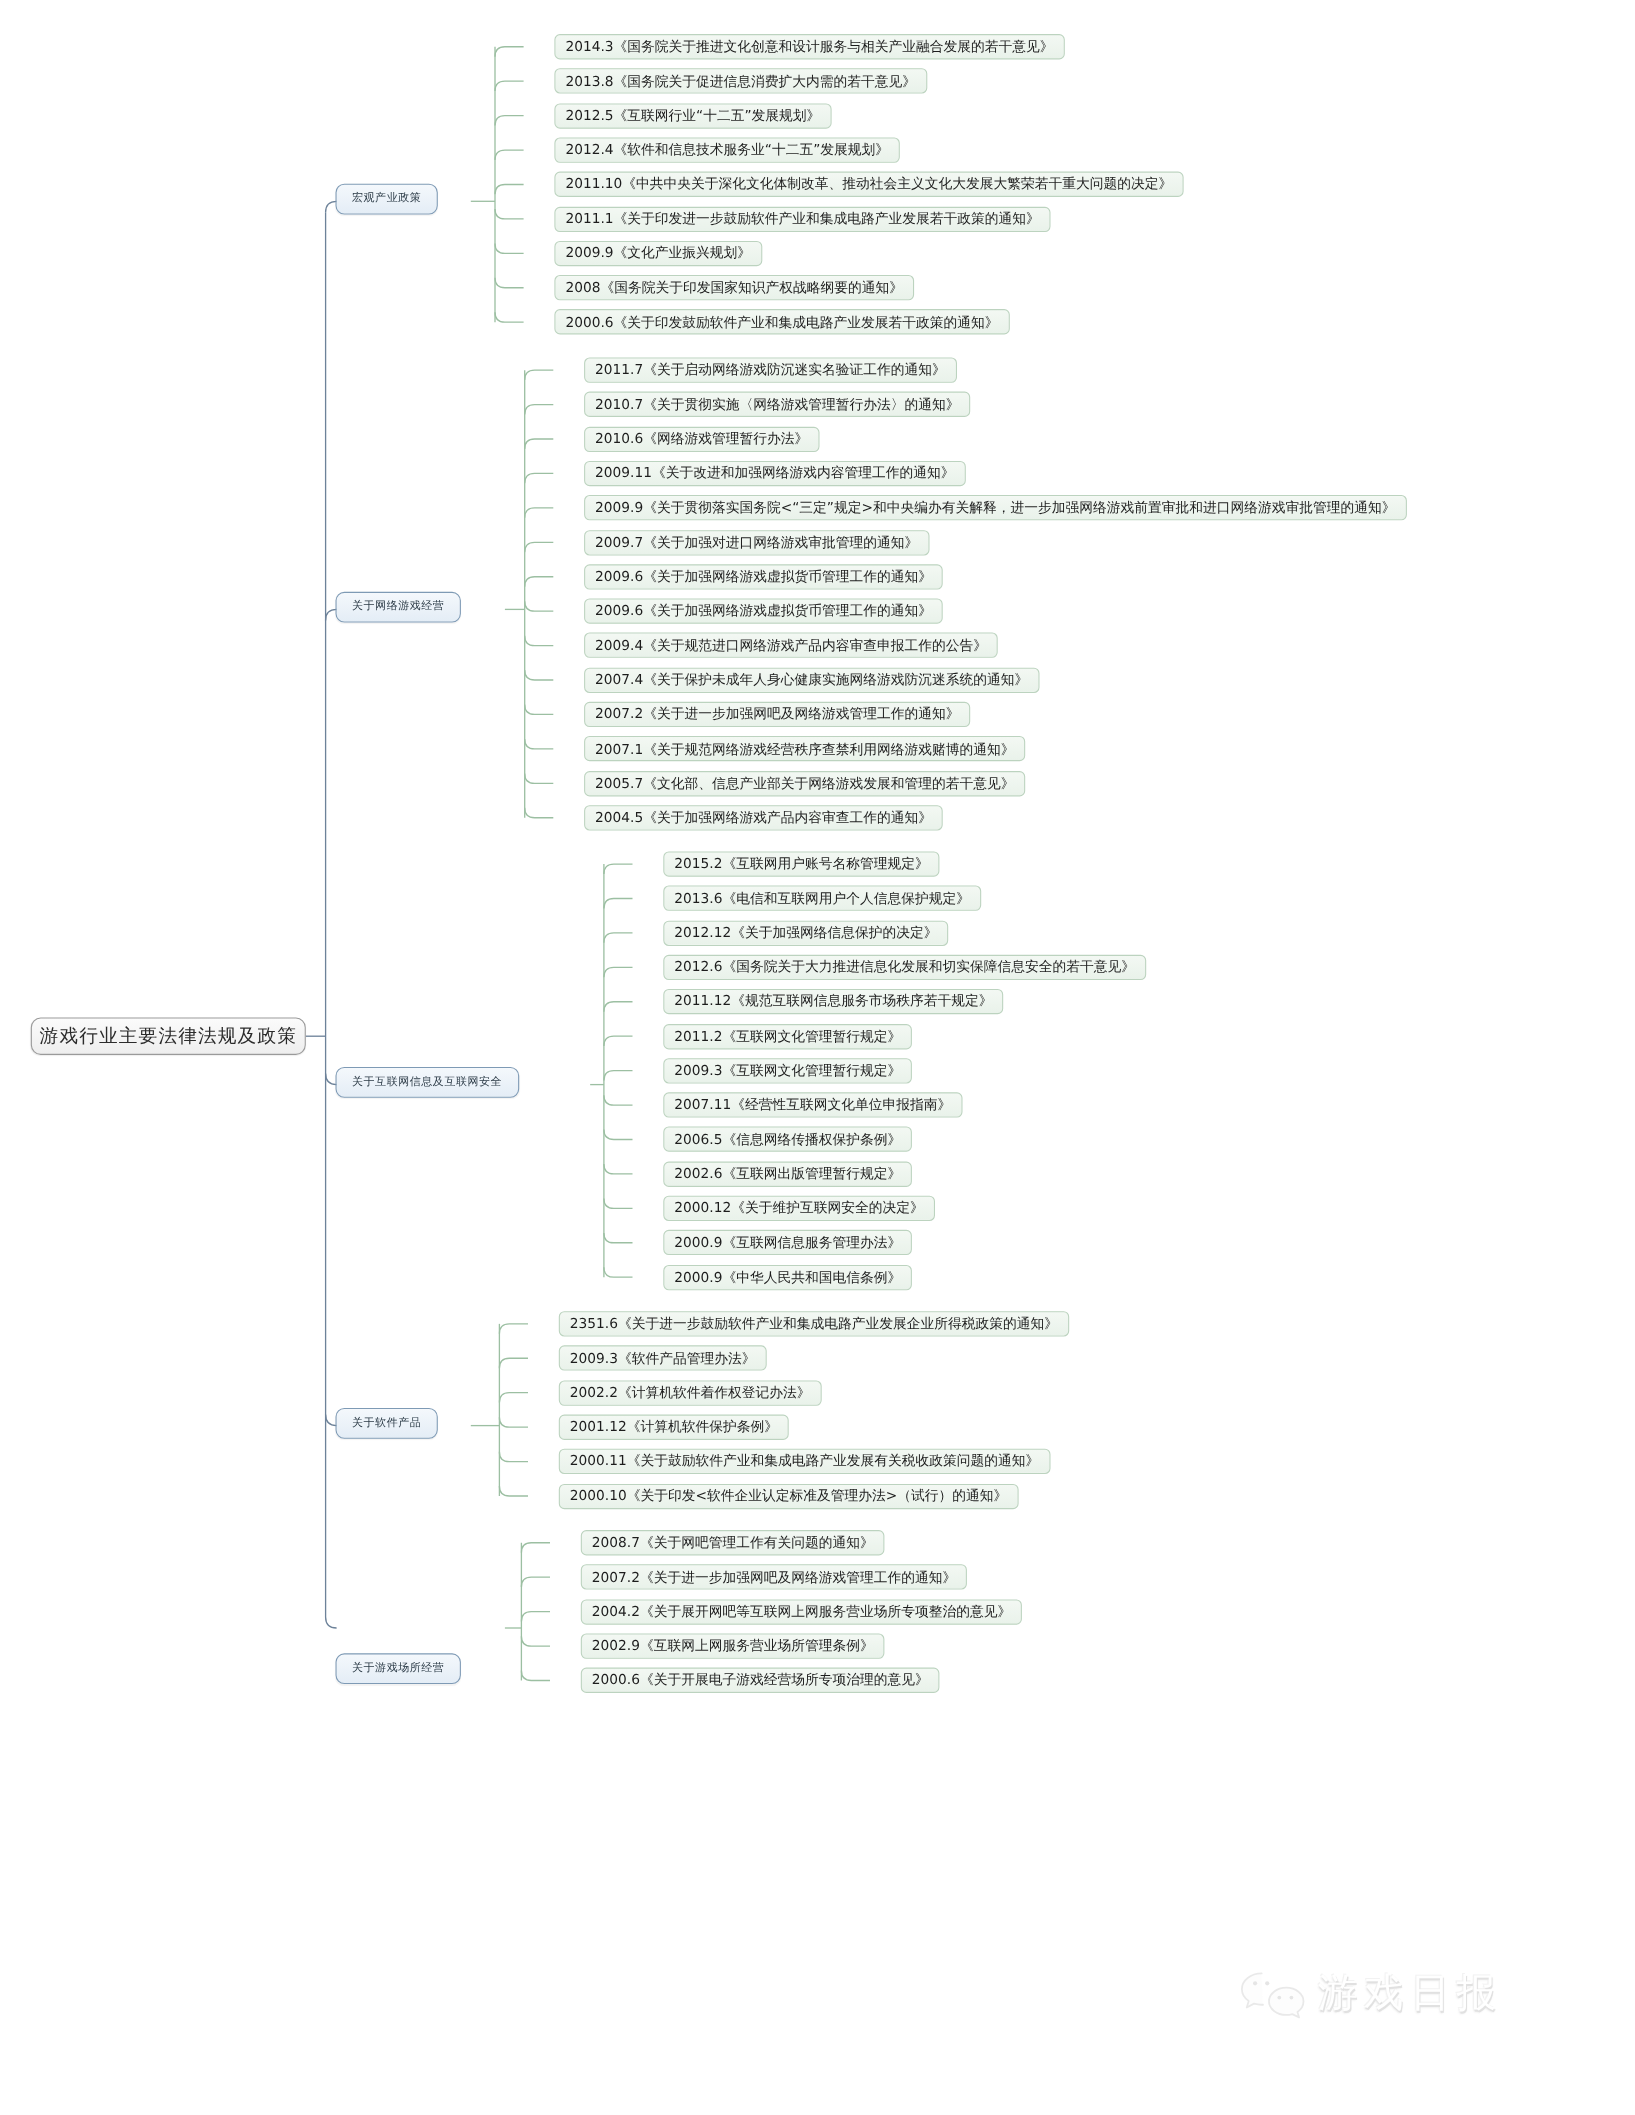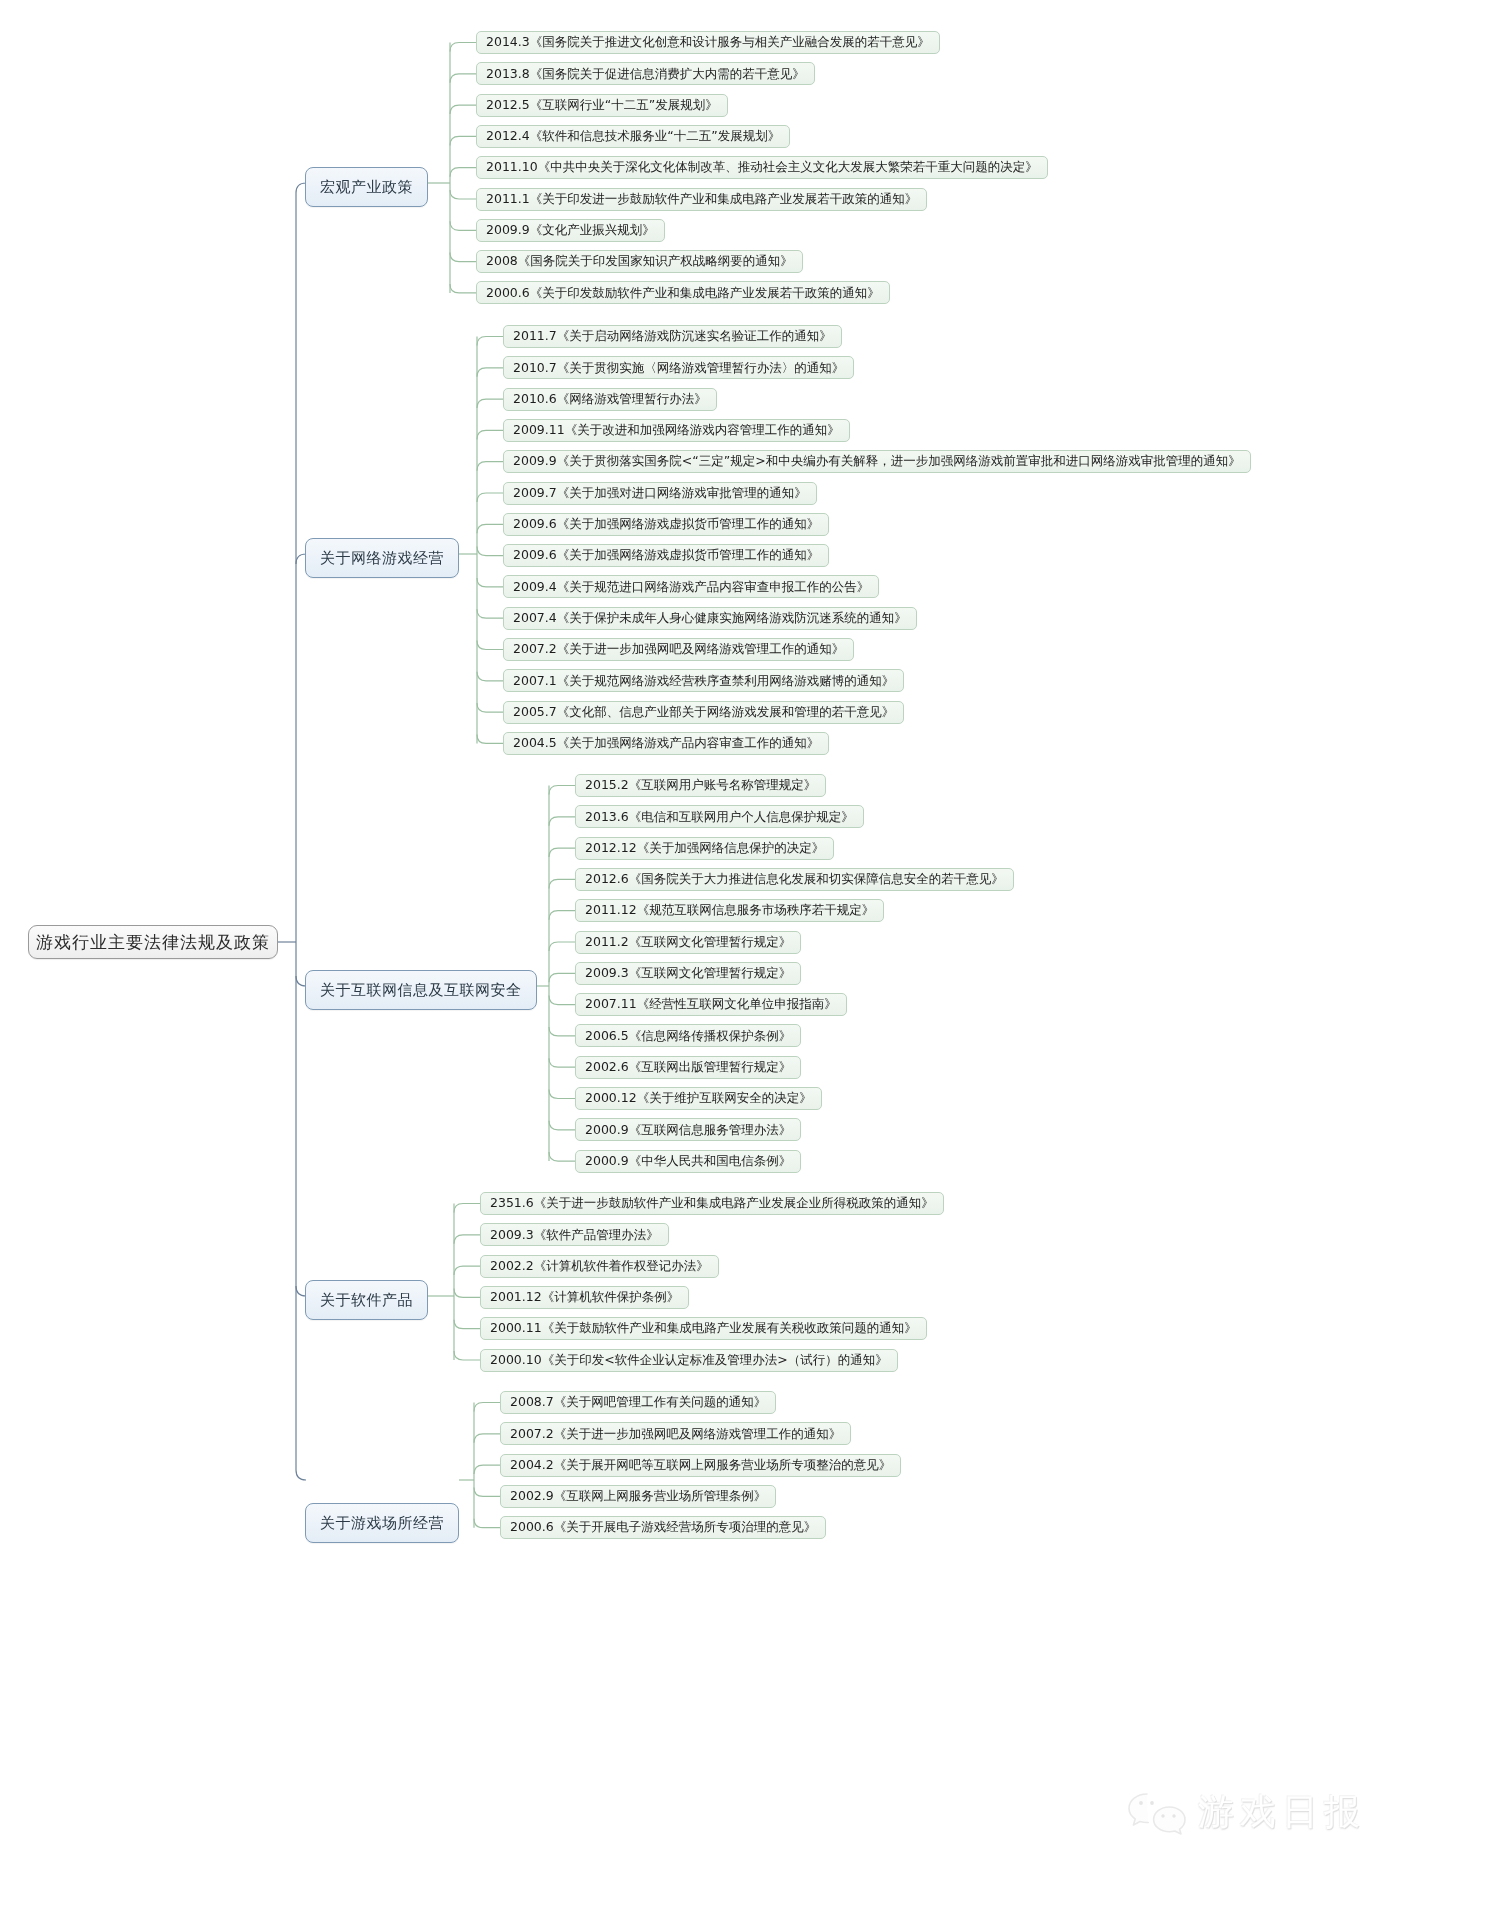--- a/index.html
+++ b/index.html
@@ -35,40 +35,41 @@
     border:1px solid #9a9a9a;
     border-radius:9px;
     background:linear-gradient(to bottom,#fbfbfb,#eeeeee);
     color:#2b2b2b;
     font-size:17px;
     letter-spacing:1px;
     box-shadow:0 1px 1px rgba(0,0,0,.07);
   }
   
   .branch{
-    height:40px;
+    height:28px;
     padding:0 14px;
     border:1px solid #7e9ab5;
     border-radius:8px;
     background:linear-gradient(to bottom,#f4f8fc,#e4edf6);
     color:#2b3a46;
-    font-size:15px;
+    font-size:10px;
     letter-spacing:.5px;
     box-shadow:0 1px 1px rgba(0,0,0,.05);
   }
   
   .leaf{
     height:23px;
     padding:0 9px;
     border:1px solid #bcd3bf;
     border-radius:5px;
     background:linear-gradient(to bottom,#f3f8f3,#e9f2ea);
     color:#1d1d1d;
     font-size:12.5px;
     letter-spacing:0px;
+    margin-left:28px;
   }
   .leaf span{display:block;transform:translateY(0px);}
   
   #watermark{
     position:absolute;
     left:1126px;
     top:1788px;
     display:flex;
     align-items:center;
     gap:10px;

